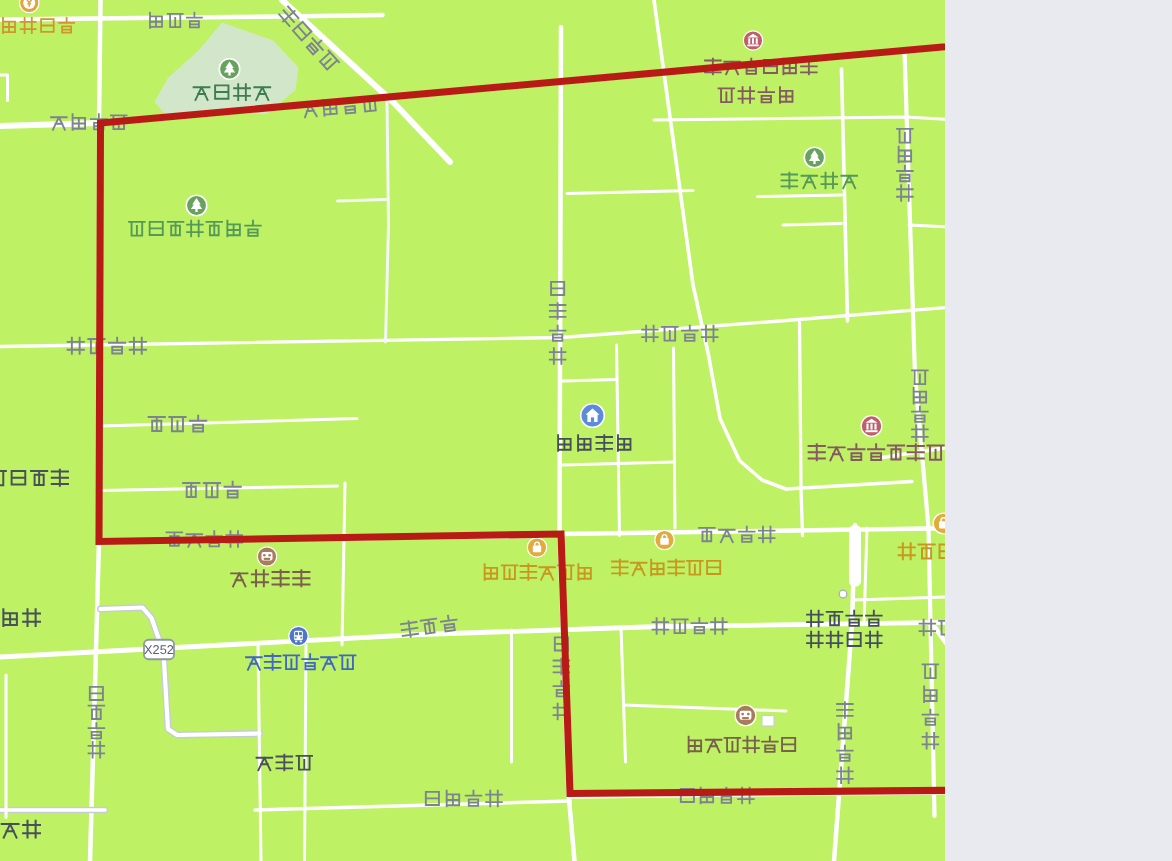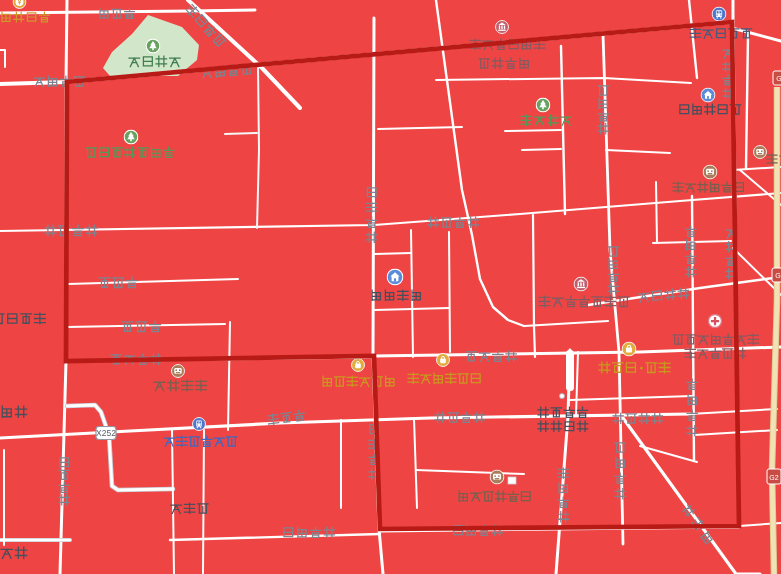--- a/index.html
+++ b/index.html
@@ -1,14 +1,14 @@
 <!DOCTYPE html>
 <html><head><meta charset="utf-8"><style>
 html,body{margin:0;padding:0;background:#e8eaef;font-family:"Liberation Sans",sans-serif;}
-#map{position:relative;width:781px;height:574px;overflow:hidden;background:#ef4444;}
+#map{position:relative;width:630px;height:574px;overflow:hidden;background:#bef264;}
 </style></head><body>
 
 <div id="map">
 <svg width="781" height="574" viewBox="0 0 781 574" xmlns="http://www.w3.org/2000/svg">
 <defs>
 <symbol id="g0" viewBox="0 0 12 12">
           <path d="M1 2.2 H11 M1 6 H11 M1 9.8 H11 M6 1 V11" fill="none" stroke="currentColor" stroke-width="1.2" stroke-linecap="square"></path>
         </symbol>
 <symbol id="g1" viewBox="0 0 12 12">
           <path d="M1.8 1.8 H10.2 V10.2 H1.8 Z M1.8 6 H10.2" fill="none" stroke="currentColor" stroke-width="1.2" stroke-linecap="square"></path>

